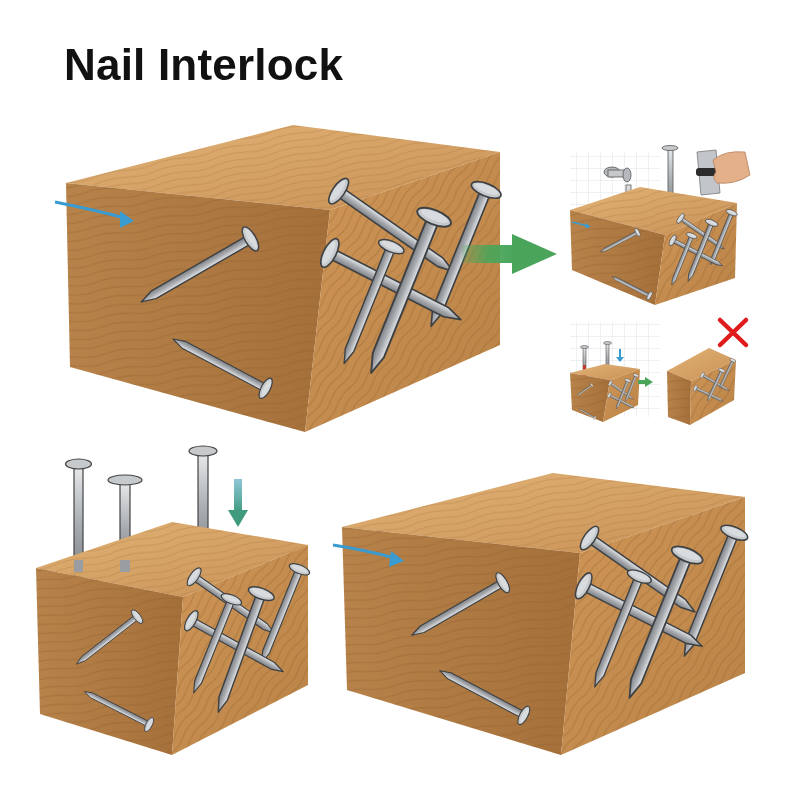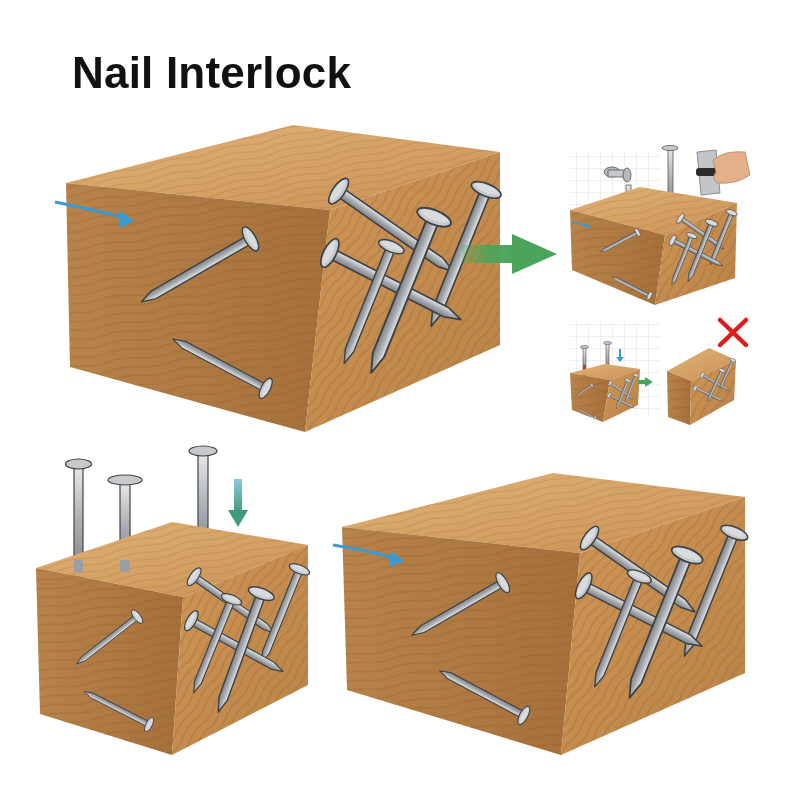--- a/index.html
+++ b/index.html
@@ -1,17 +1,17 @@
 <!DOCTYPE html>
 <html><head>
 <meta charset="utf-8">
 <style>
   html, body { margin: 0; padding: 0; background: #ffffff; }
   body { width: 800px; height: 800px; position: relative; overflow: hidden; font-family: "Liberation Sans", sans-serif; }
-  .title { position: absolute; left: 60px; top: 36px; font-size: 44px; font-weight: 700; color: #111111; letter-spacing: 0.2px; margin: 12px; font-family: "Liberation Sans", sans-serif; }
+  .title { position: absolute; left: 60px; top: 36px; font-size: 44px; font-weight: 700; color: #111111; letter-spacing: 0.2px; margin: 4px; font-family: "Liberation Sans", sans-serif; }
   svg.scene { position: absolute; left: 0; top: 0; }
 </style>
 </head>
 <body>
 
 <h1 class="title">Nail Interlock</h1>
 
 <svg class="scene" width="800" height="800" viewBox="0 0 800 800" xmlns="http://www.w3.org/2000/svg">
   <defs>
     <linearGradient id="gTop" x1="0" y1="0" x2="1" y2="1">

